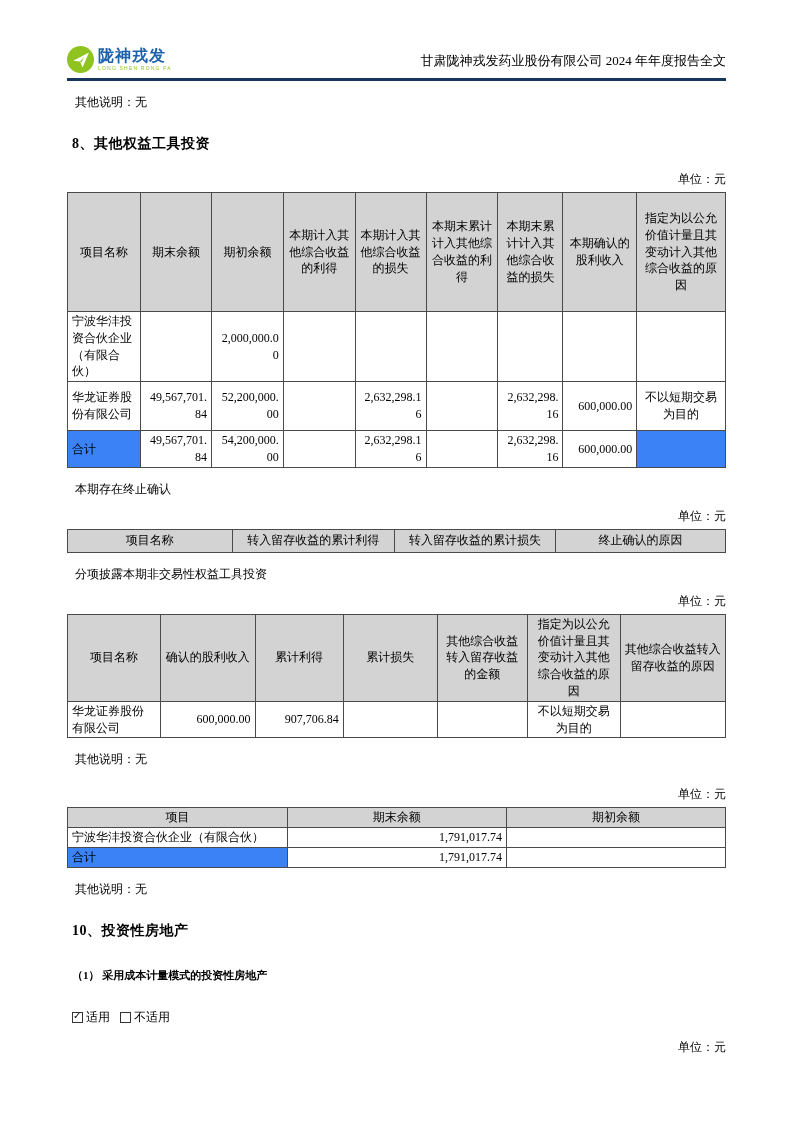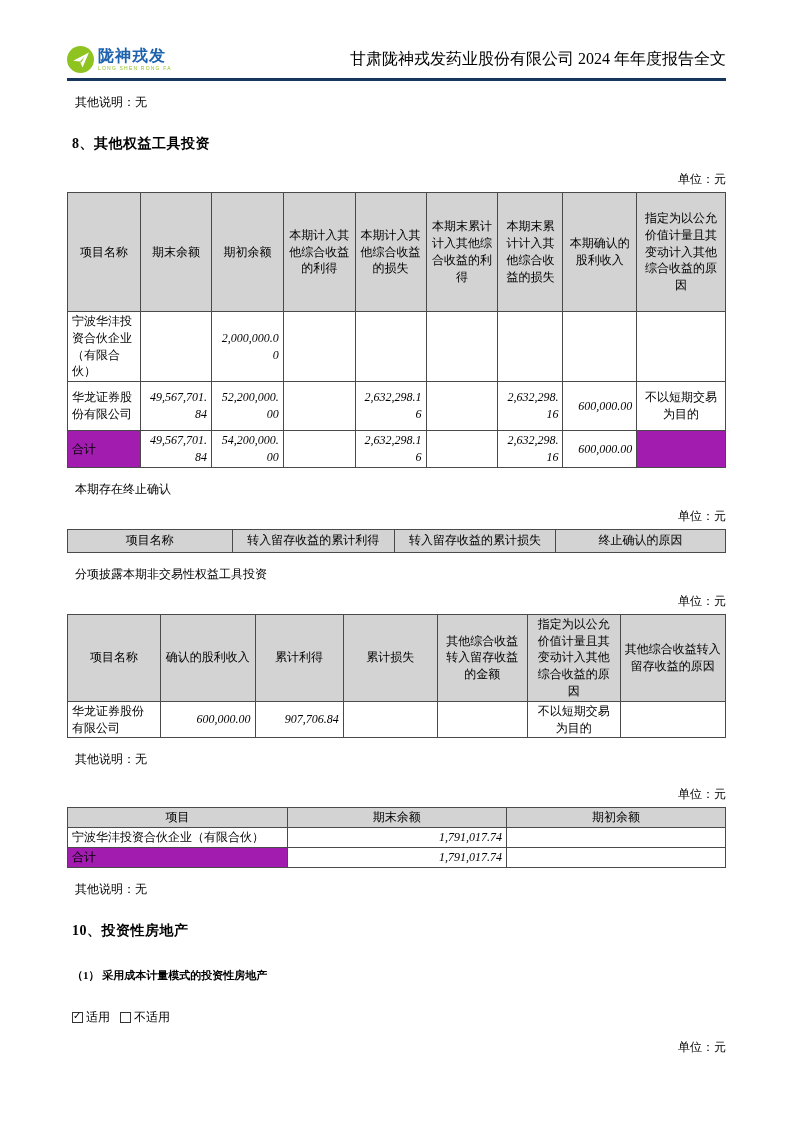--- a/index.html
+++ b/index.html
@@ -13,39 +13,39 @@
   
   .hdr { display:flex; justify-content:space-between; align-items:flex-end;
          border-bottom:3px solid #16365c; padding-bottom:5px; }
   .logo { display:flex; align-items:center; gap:4px; }
   .logo svg { display:block; }
   .logo-txt { display:flex; flex-direction:column; line-height:1; }
   .logo-cn { font-family:"Liberation Sans","DejaVu Sans",sans-serif; font-weight:bold;
              font-size:16px; color:#1e62ae; letter-spacing:1px; }
   .logo-en { font-family:"Liberation Sans","DejaVu Sans",sans-serif; font-size:5px;
              color:#8fc31f; letter-spacing:1.2px; margin-top:2px; }
-  .report-title { font-size:16px; padding-bottom:3px; }
+  .report-title { font-size:13px; padding-bottom:3px; }
 
   
   .note  { margin:13px 0 0 8px; }
   .h-num { font-size:14px; font-weight:bold; letter-spacing:.5px; margin:24px 0 0 5px; }
   .h-sub { font-size:11px; font-weight:bold; margin:28px 0 0 5px; }
   .unit  { text-align:right; margin-top:18px; }
   .unit.tight { margin-top:10px; }
 
   
   table { width:100%; border-collapse:collapse; table-layout:fixed;
           margin-top:4px; border:1.5px solid #333; }
   th, td { border:1px solid #4a4a4a; padding:1px 4px; font-size:12px;
            line-height:1.4; vertical-align:middle; word-break:break-all; }
   thead th { background:#d3d3d3; font-weight:normal; text-align:center; }
   td.lbl { text-align:left; }
-  td.num { text-align:right;font-style:italic; }
+  td.num { text-align:right; }
   td.txt { text-align:center; }
-  .gray  { background:#a21caf; }
+  .gray  { background:#3b82f6; }
 
   .t1 thead th { height:116px; }
   .t1 .r0 td { height:58px; }
   .t1 .r1 td { height:46px; }
   .t1 .r2 td { height:26px; }
   .t2 thead th { height:20px; }
   .t3 thead th { height:84px; }
   .t3 tbody td { height:30px; }
   .t4 thead th { height:15px; }
   .t4 tbody td { height:16px; }

